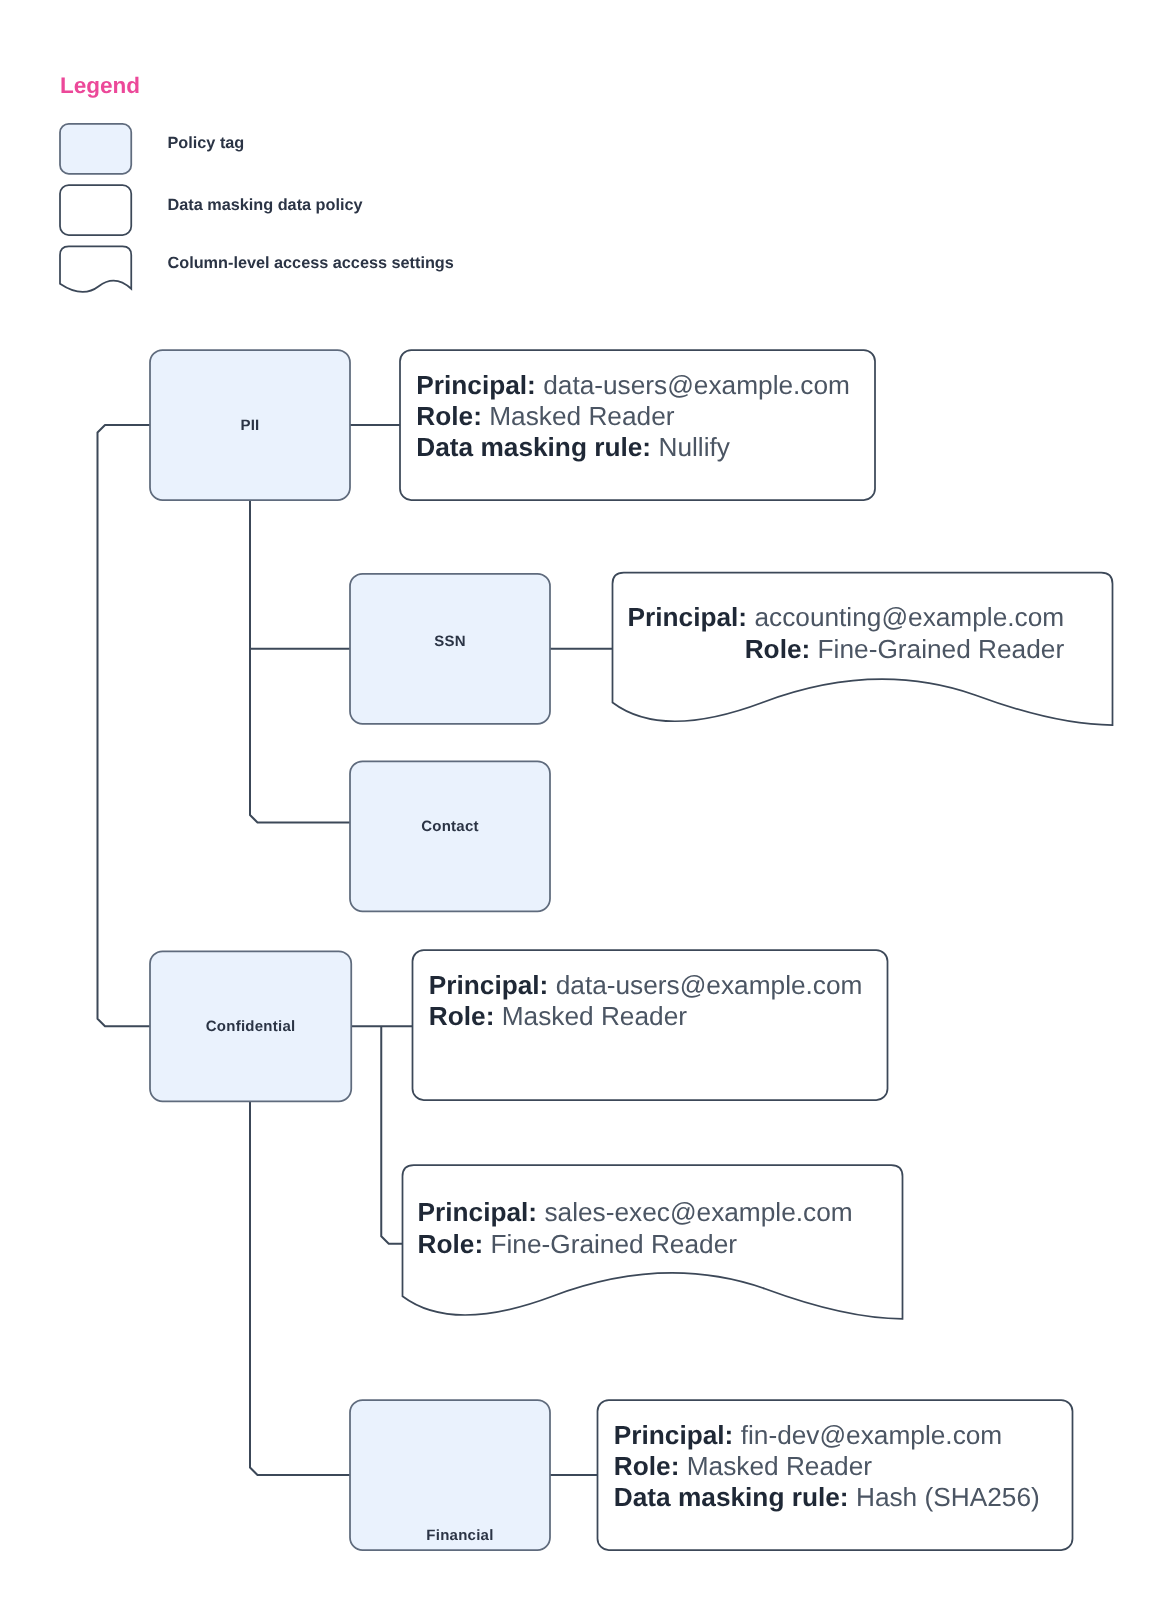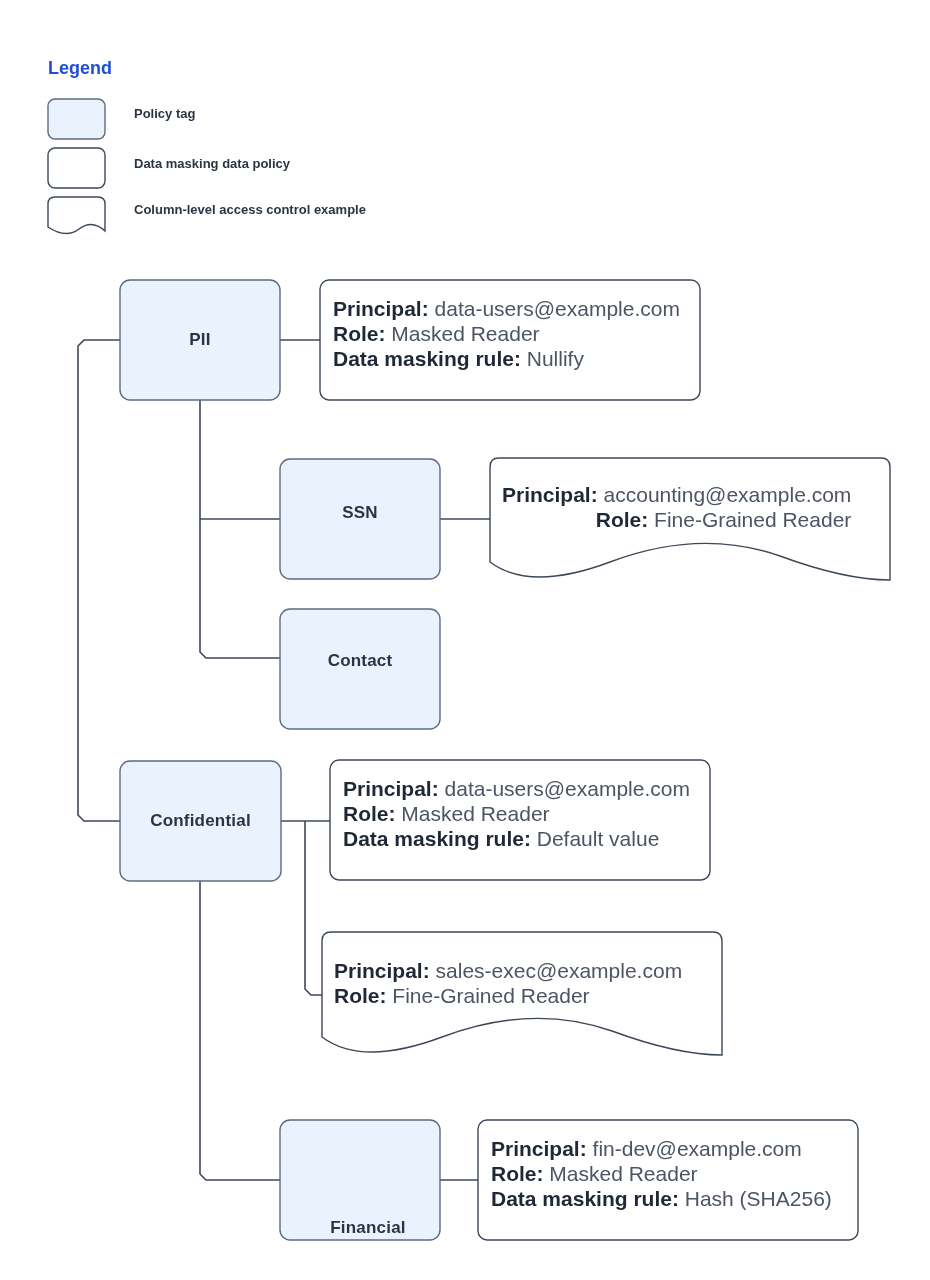--- a/index.html
+++ b/index.html
@@ -50,21 +50,21 @@
     stroke-width: 1.4;
   }
 
   .node-label {
     position: absolute;
     display: flex;
     align-items: center;
     justify-content: center;
     text-align: center;
     font-weight: bold;
-    font-size: 17px;
+    font-size: 12px;
     color: #2b3445;
     letter-spacing: 0.2px;
     border-radius: 11px;
   }
 
   .callout-text {
     position: absolute;
     font-size: 21px;
     line-height: 25px;
     color: #4b5563;
@@ -75,21 +75,21 @@
     font-weight: bold;
   }
 
   
   #legend-title {
     position: absolute;
     left: 48px;
     top: 58px;
     font-size: 18px;
     font-weight: bold;
-    color: #1d4ed8;
+    color: #ec4899;
   }
   .legend-label {
     position: absolute;
     font-size: 13px;
     font-weight: bold;
     color: #2b3445;
     white-space: nowrap;
   }
 </style>
 </head>
@@ -168,21 +168,21 @@
                Q 322 932 331 932 Z"></path>
 
       <rect class="shape-policy" x="478" y="1120" width="380" height="120" rx="9" ry="9"></rect>
     </g>
   </svg>
 
   <div id="legend-title">Legend</div>
 
   <div class="legend-label" style="left:134px; top:106px;">Policy tag</div>
   <div class="legend-label" style="left:134px; top:156px;">Data masking data policy</div>
-  <div class="legend-label" style="left:134px; top:202px;">Column-level access control example</div>
+  <div class="legend-label" style="left:134px; top:202px;">Column-level access access settings</div>
 
   <div class="node-label" style="left:120px; top:280px; width:160px; height:120px;">PII</div>
   <div class="node-label" style="left:280px; top:459px; width:160px; height:108px;">SSN</div>
   <div class="node-label" style="left:280px; top:609px; width:160px; height:104px;">Contact</div>
   <div class="node-label" style="left:120px; top:761px; width:161px; height:120px;">Confidential</div>
   <div class="node-label" style="left:280px; top:1168px; width:176px; height:120px;">Financial</div>
 
   <div class="callout-text" style="left:333px; top:296px;">
     <div>
       <b>Principal:</b>
@@ -211,24 +211,20 @@
 
   <div class="callout-text" style="left:343px; top:776px;">
     <div>
       <b>Principal:</b>
       <span>data-users@example.com</span>
     </div>
     <div>
       <b>Role:</b>
       <span>Masked Reader</span>
     </div>
-    <div>
-      <b>Data masking rule:</b>
-      <span>Default value</span>
-    </div>
   </div>
 
   <div class="callout-text" style="left:334px; top:958px;">
     <div>
       <b>Principal:</b>
       <span>sales-exec@example.com</span>
     </div>
     <div>
       <b>Role:</b>
       <span>Fine-Grained Reader</span>

